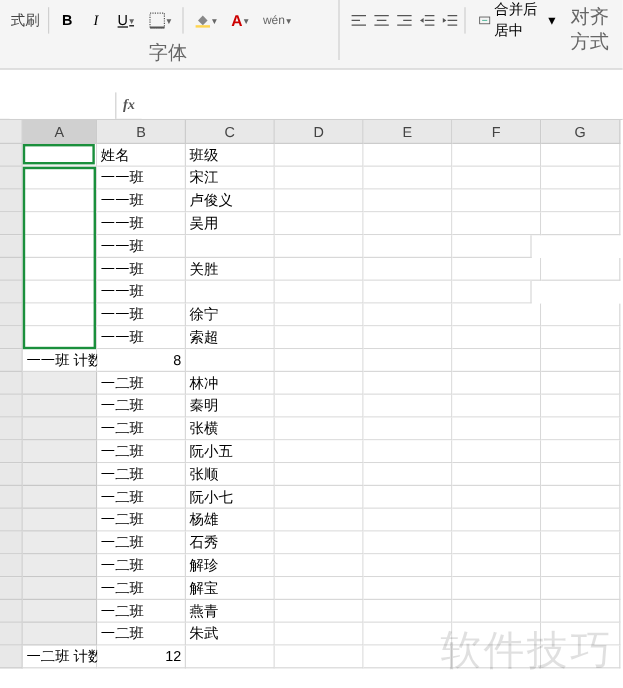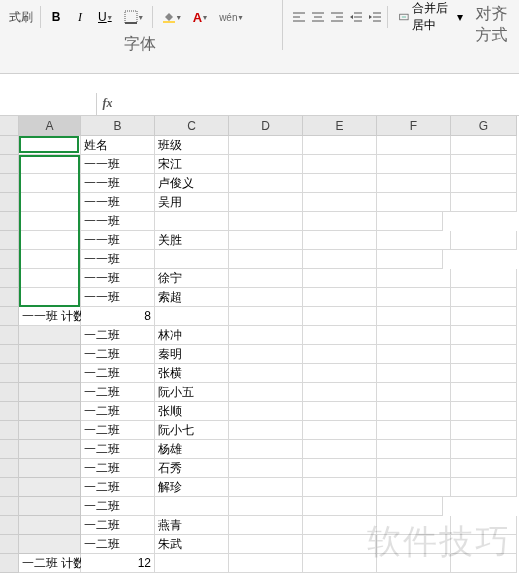--- a/index.html
+++ b/index.html
@@ -1,18 +1,18 @@
 <!DOCTYPE html>
 <html><head>
 <meta charset="utf-8">
 <style>
   * { box-sizing: border-box; margin: 0; padding: 0; }
   body { font-family: "Microsoft YaHei", Arial, sans-serif; font-size: 12px; background: #fff; width: 519px; height: 573px; overflow: hidden; position: relative; }
   
-  .ribbon { background: #f5f5f5; border-bottom: 1px solid #d0d0d0; height: 74px; display: flex; }
+  .ribbon { background: #f5f5f5; border-bottom: 1px solid #d0d0d0; height: 58px; display: flex; }
   .ribbon-left { padding: 2px 6px; display: flex; flex-direction: column; width: 280px; }
   .ribbon-right { padding: 2px 6px; display: flex; flex: 1; }
   .ribbon-tools { display: flex; align-items: center; gap: 2px; height: 30px; }
   .ribbon-btn { width: 22px; height: 22px; display: flex; align-items: center; justify-content: center; cursor: pointer; border: 1px solid transparent; }
   .ribbon-btn svg { width: 14px; height: 14px; fill: #555; }
   .ribbon-btn .arrow { font-size: 8px; color: #666; margin-left: 1px; }
   .ribbon-btn.wide { width: auto; padding: 0 4px; }
   .ribbon-group-label { text-align: center; font-size: 16px; color: #666; margin-top: 2px; }
   .divider { width: 1px; height: 22px; background: #d0d0d0; margin: 0 2px; }
   
@@ -365,20 +365,21 @@
         <div class="cell c">解珍</div>
         <div class="cell d"></div>
         <div class="cell e"></div>
         <div class="cell f"></div>
         <div class="cell g"></div>
       </div>
       <div class="row">
         <div class="row-h"></div>
         <div class="cell a"></div>
         <div class="cell b">一二班</div>
+        <div class="cell c">解宝</div>
         <div class="cell d"></div>
         <div class="cell e"></div>
         <div class="cell f"></div>
         <div class="cell g"></div>
       </div>
       <div class="row">
         <div class="row-h"></div>
         <div class="cell a"></div>
         <div class="cell b">一二班</div>
         <div class="cell c">燕青</div>

